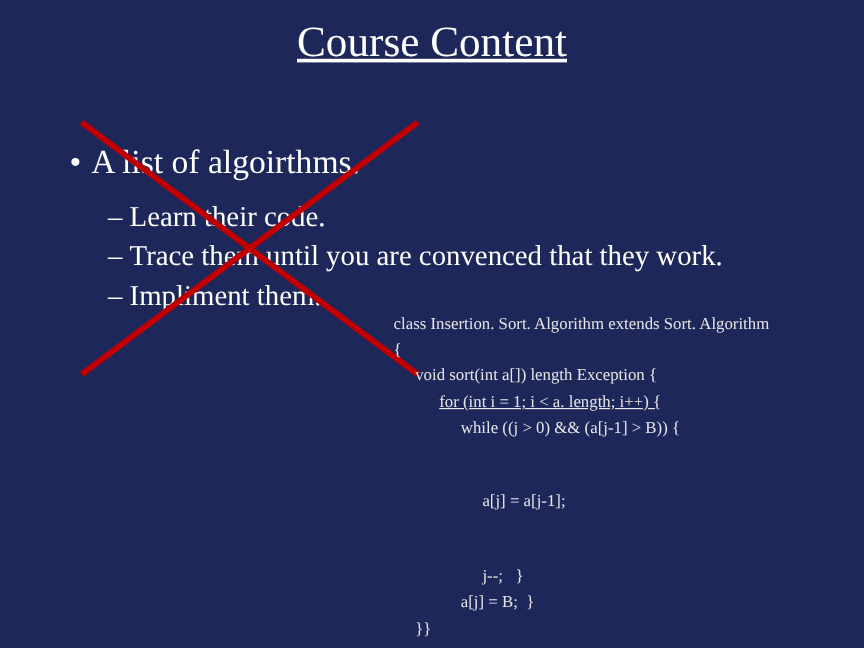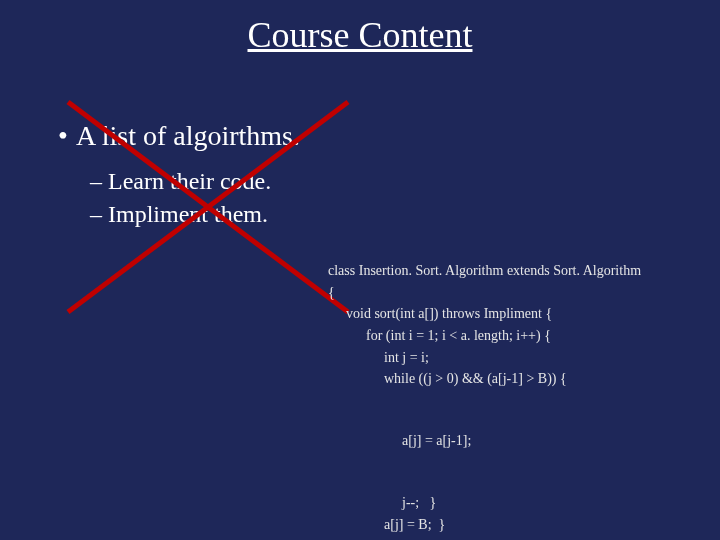--- a/index.html
+++ b/index.html
@@ -56,21 +56,21 @@
     position: absolute;
     top: 260px;
     left: 328px;
     font-size: 14px;
     line-height: 1.55;
     color: #e5e5e5;
     font-family: "Times New Roman", Times, serif;
   }
   .code-block div { white-space: pre; }
   .ind1 { padding-left: 18px; }
-  .ind2 { padding-left: 38px; }
+  .ind2 { padding-left: 38px; text-decoration: underline; }
   .ind3 { padding-left: 56px; }
   .ind4 { padding-left: 74px; margin-top: 40px; }
   .cross {
     position: absolute;
     top: 92px;
     left: 58px;
     width: 300px;
     height: 230px;
     pointer-events: none;
   }
@@ -84,37 +84,39 @@
   <div class="title">Course Content</div>
 
   <div class="bullet-area">
     <div class="b1">
       <span class="dot">•</span><span>A list of algoirthms.</span>
     </div>
     <div class="b2">
       <span class="dash">–</span><span>Learn their code.</span>
     </div>
     <div class="b2">
+      <span class="dash">–</span><span>Trace them until you are convenced that they work.</span>
+    </div>
+    <div class="b2">
       <span class="dash">–</span><span>Impliment them.</span>
     </div>
   </div>
 
   <div class="cross">
     <svg viewBox="0 0 300 230">
       <line x1="10" y1="10" x2="290" y2="220" stroke="#c00000" stroke-width="5"></line>
       <line x1="290" y1="10" x2="10" y2="220" stroke="#c00000" stroke-width="5"></line>
     </svg>
   </div>
 
   <div class="code-block">
     <div>class Insertion. Sort. Algorithm extends Sort. Algorithm</div>
     <div>{</div>
-    <div class="ind1">void sort(int a[]) throws Impliment {</div>
+    <div class="ind1">void sort(int a[]) length Exception {</div>
     <div class="ind2">for (int i = 1; i &lt; a. length; i++) {</div>
-    <div class="ind3">int j = i;</div>
     <div class="ind3">while ((j &gt; 0) &amp;&amp; (a[j-1] &gt; B)) {</div>
     <div class="ind4">a[j] = a[j-1];</div>
     <div class="ind4">j--;   }</div>
     <div class="ind3">a[j] = B;  }</div>
     <div class="ind1">}}</div>
   </div>
 
 </div>
 
 </body></html>

